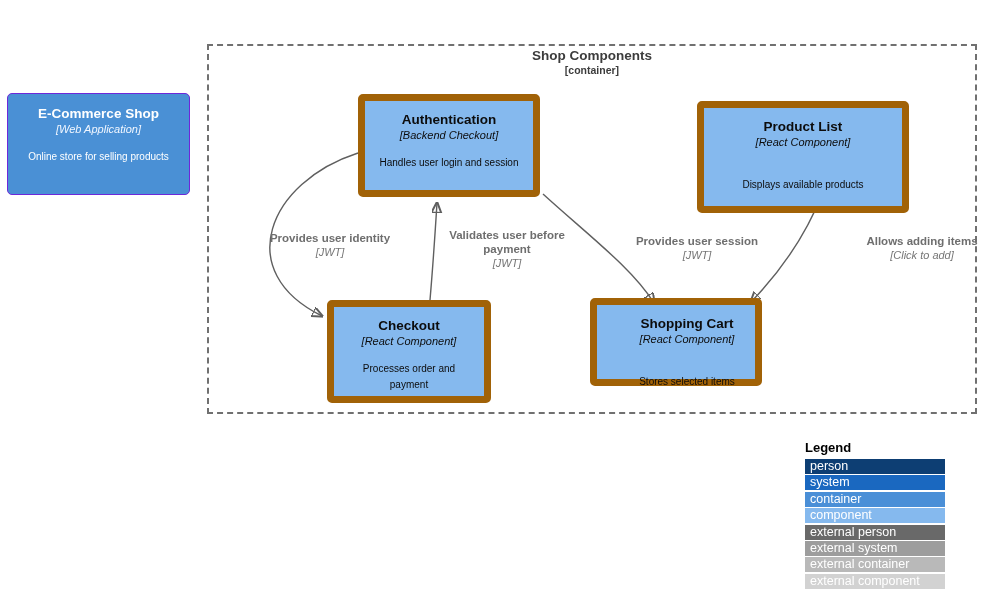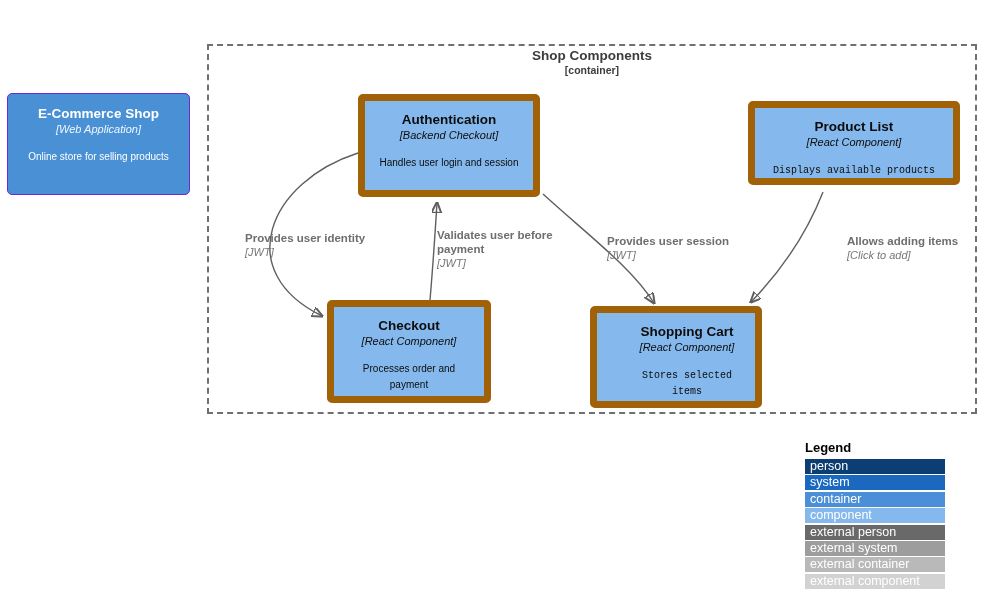--- a/index.html
+++ b/index.html
@@ -20,38 +20,38 @@
     background:#4a90d5;border:1px solid #6d28d9;color:#ffffff;
     left:7px;top:93px;width:183px;height:102px;padding:12px 13px 0;
   }
   .node.external .subtitle{color:#f0f6ff;}
   
   .node.component{
     background:#85b9ee;border:7px solid #a16207;color:#0c0c0c;
     padding:11px 10px 0;
   }
   #node-authentication{left:358px;top:94px;width:182px;height:103px;}
-  #node-product-list {left:748px;top:101px;width:212px;height:84px;}
+  #node-product-list {left:697px;top:101px;width:212px;height:112px;}
   #node-checkout     {left:327px;top:300px;width:164px;height:103px;}
-  #node-shopping-cart{left:590px;top:306px;width:172px;height:102px;padding-left:32px;}
-  #node-product-list .desc,#node-shopping-cart .desc{margin-top:14px;font-family:Liberation Mono, monospace;}
+  #node-shopping-cart{left:590px;top:298px;width:172px;height:88px;padding-left:32px;}
+  #node-product-list .desc,#node-shopping-cart .desc{margin-top:28px;}
   
   .boundary{
     position:absolute;left:207px;top:44px;width:770px;height:370px;
     border:2px dashed #707070;box-sizing:border-box;
   }
   .boundary-title{
     position:absolute;left:207px;top:48px;width:770px;text-align:center;
     color:#3c3c3c;
   }
   .boundary-title .t{font-weight:bold;font-size:13.5px;line-height:16px;}
   .boundary-title .s{font-weight:bold;font-size:10.5px;line-height:13px;}
   
   .edge-label{
-    position:absolute;text-align:left;transform:translateX(-50%);
+    position:absolute;text-align:center;transform:translateX(-50%);
     pointer-events:none;
   }
   .edge-label .t1{font-weight:bold;font-size:11.5px;line-height:14px;color:#6e6e6e;}
   .edge-label .t2{font-style:italic;font-size:11px;line-height:14px;color:#767676;}
   #edge-label-identity{left:330px;top:231px;width:170px;}
   #edge-label-validate{left:507px;top:228px;width:140px;}
   #edge-label-session {left:697px;top:234px;width:180px;}
   #edge-label-additems{left:922px;top:234px;width:150px;}
   
   #arrows{position:absolute;left:0;top:0;pointer-events:none;}

